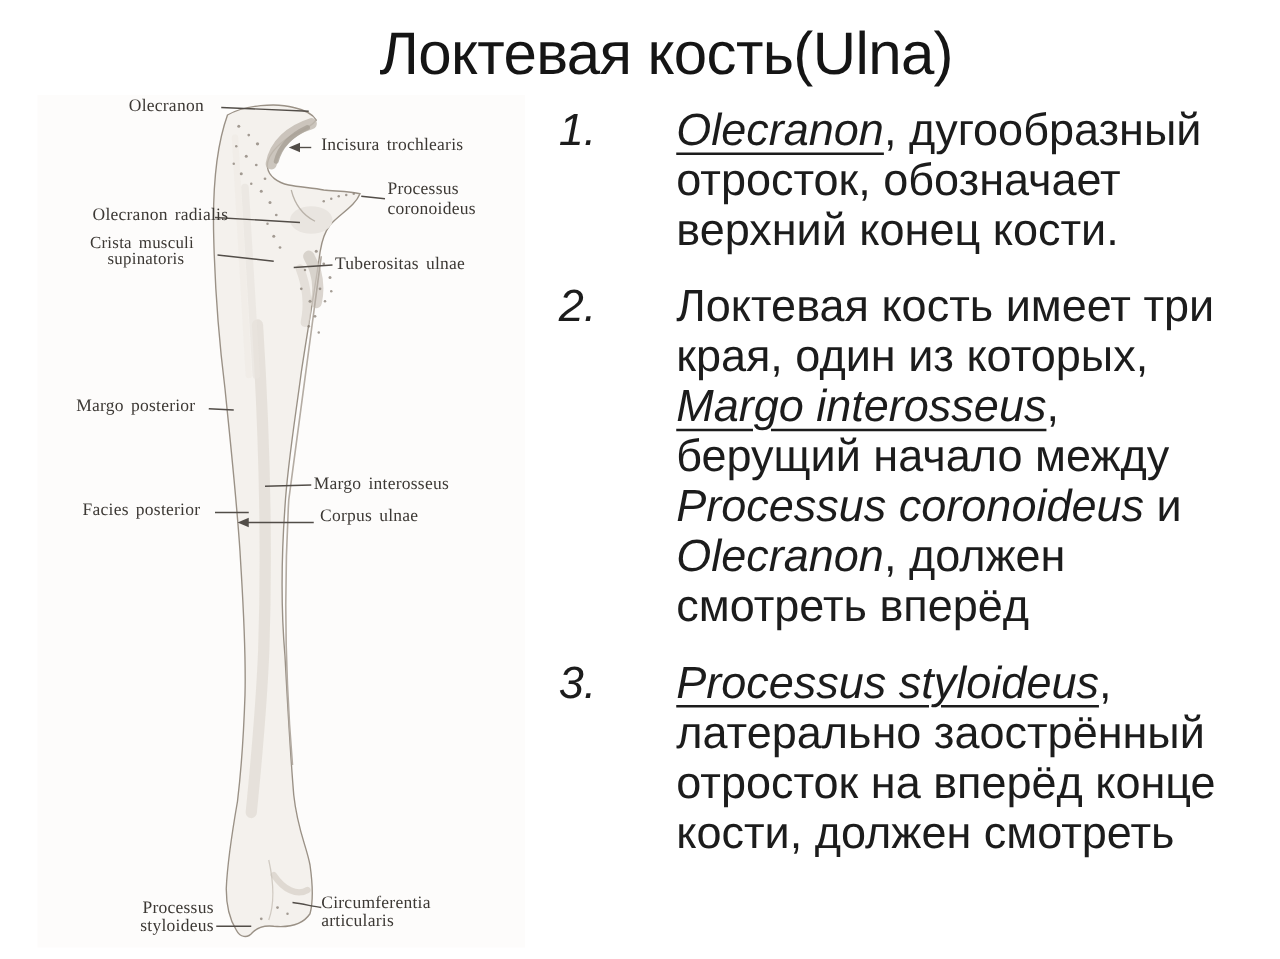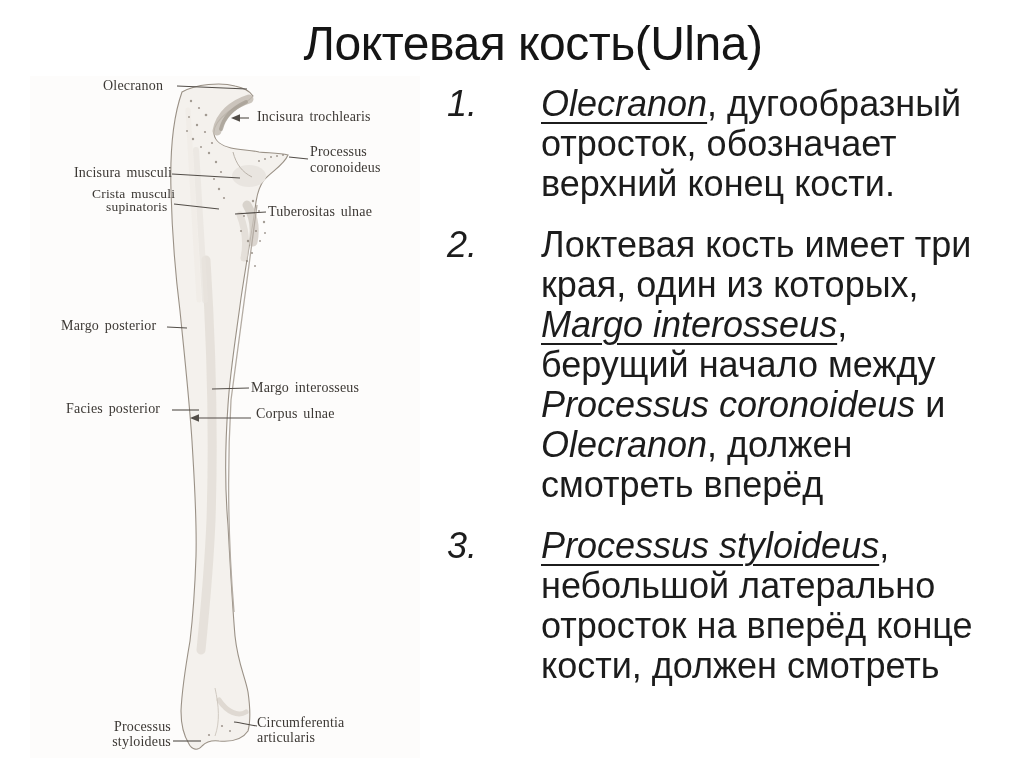--- a/index.html
+++ b/index.html
@@ -28,21 +28,21 @@
     font-family:"Liberation Serif",serif;
     font-size:14px;line-height:14.5px;
     color:#3c3834;letter-spacing:0.2px;word-spacing:2px;
     white-space:nowrap;
   }
   .fig-label span{display:block;}
   .lb-olecranon{left:103px;top:79px;}
   .lb-trochlearis{left:257px;top:110px;}
   .lb-coronoideus{left:310px;top:144px;line-height:16px;}
   .lb-radialis{left:74px;top:166px;}
-  .lb-crista{left:92px;top:187px;line-height:13px;font-size:13.5px;}
+  .lb-crista{left:72px;top:187px;line-height:13px;font-size:13.5px;}
   .lb-crista span + span{margin-left:14px;}
   .lb-tuberositas{left:268px;top:205px;}
   .lb-margo-post{left:61px;top:319px;}
   .lb-margo-inter{left:251px;top:381px;}
   .lb-facies{left:66px;top:402px;}
   .lb-corpus{left:256px;top:407px;}
   .lb-styloideus{left:83px;top:720px;width:88px;text-align:right;}
   .lb-circum{left:257px;top:716px;}
   
   .content{position:absolute;left:447px;top:84px;width:570px;color:#1c1c1c;}
@@ -164,21 +164,21 @@
         <polygon points="190,418 199,414.2 199,421.8"></polygon>
       </g>
     </svg>
 
     <div class="fig-label lb-olecranon">Olecranon</div>
     <div class="fig-label lb-trochlearis">Incisura trochlearis</div>
     <div class="fig-label lb-coronoideus">
       <span>Processus</span>
       <span>coronoideus</span>
     </div>
-    <div class="fig-label lb-radialis">Incisura musculi</div>
+    <div class="fig-label lb-radialis">Olecranon radialis</div>
     <div class="fig-label lb-crista">
       <span>Crista musculi</span>
       <span>supinatoris</span>
     </div>
     <div class="fig-label lb-tuberositas">Tuberositas ulnae</div>
     <div class="fig-label lb-margo-post">Margo posterior</div>
     <div class="fig-label lb-margo-inter">Margo interosseus</div>
     <div class="fig-label lb-facies">Facies posterior</div>
     <div class="fig-label lb-corpus">Corpus ulnae</div>
     <div class="fig-label lb-styloideus">
@@ -212,20 +212,20 @@
         <div class="line"><span class="seg it">Processus coronoideus</span><span class="seg"> и</span></div>
         <div class="line"><span class="seg it">Olecranon</span><span class="seg">, должен</span></div>
         <div class="line"><span class="seg">смотреть вперёд</span></div>
       </div>
     </div>
 
     <div class="item">
       <div class="num">3.</div>
       <div class="lines">
         <div class="line"><span class="seg itu">Processus styloideus</span><span class="seg">,</span></div>
-        <div class="line"><span class="seg">небольшой латерально</span></div>
+        <div class="line"><span class="seg">латерально заострённый</span></div>
         <div class="line"><span class="seg">отросток на вперёд конце</span></div>
         <div class="line"><span class="seg">кости, должен смотреть</span></div>
       </div>
     </div>
 
   </div>
 </div>
 
 </body></html>

